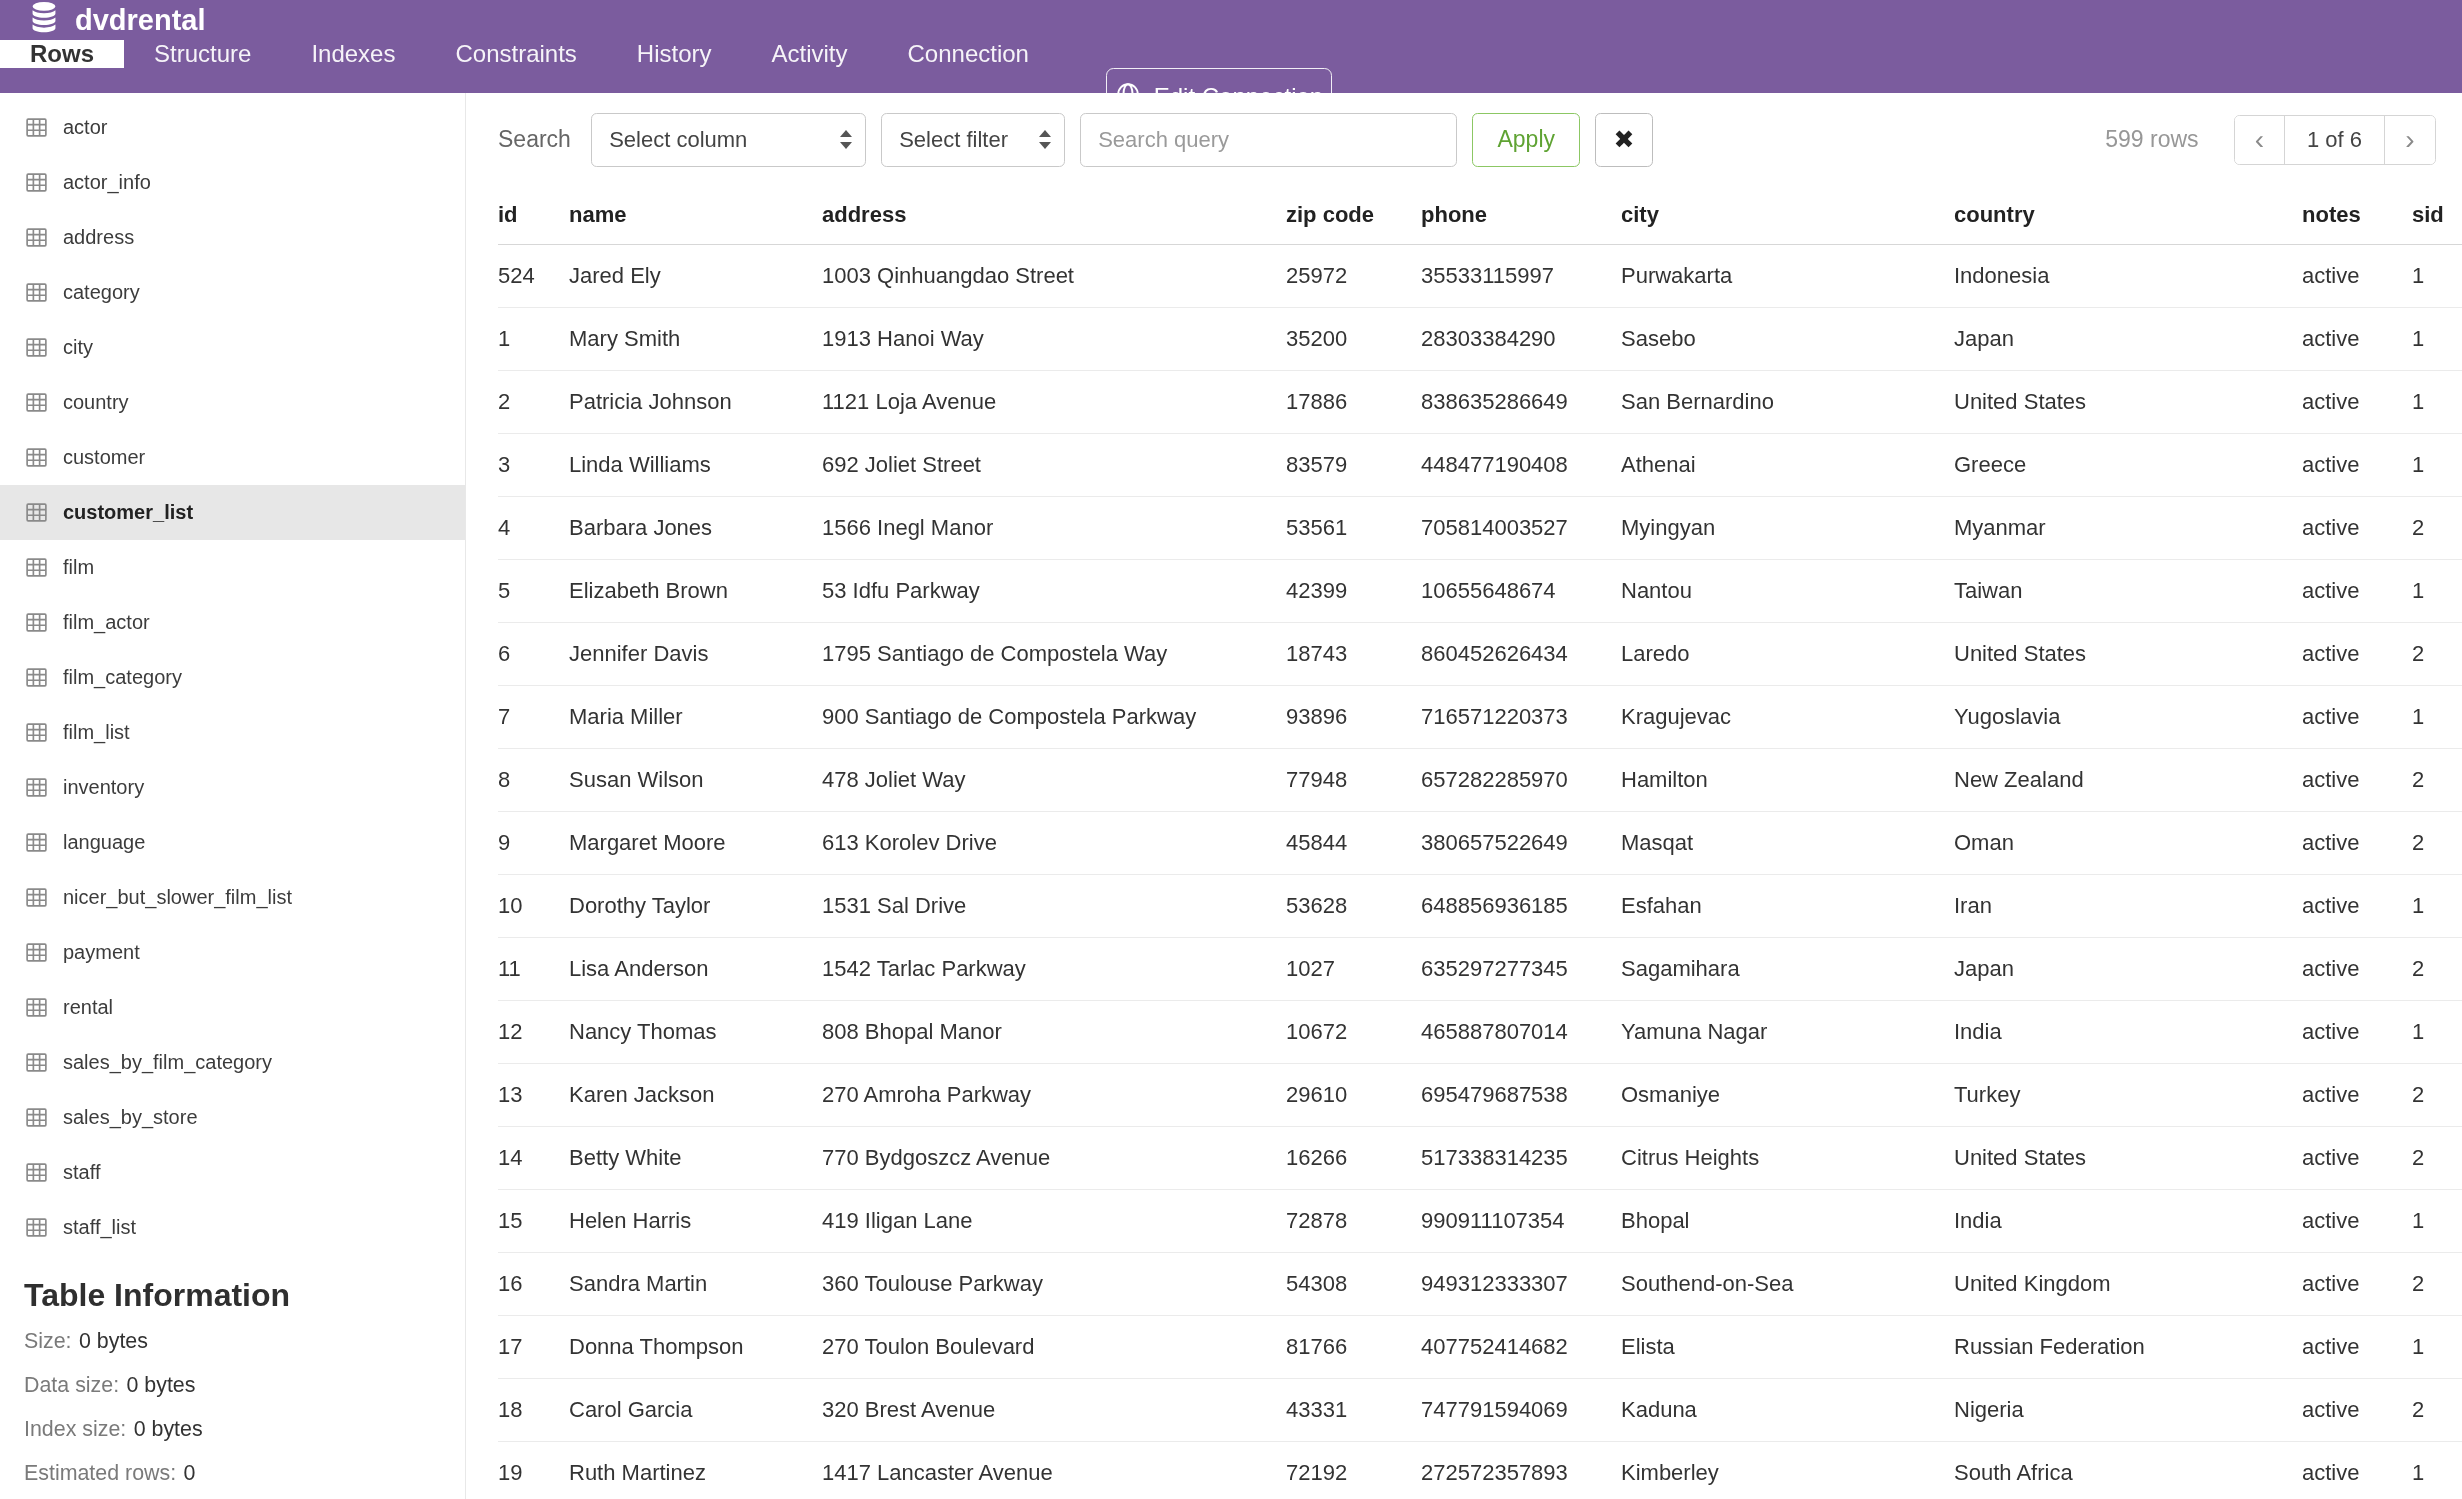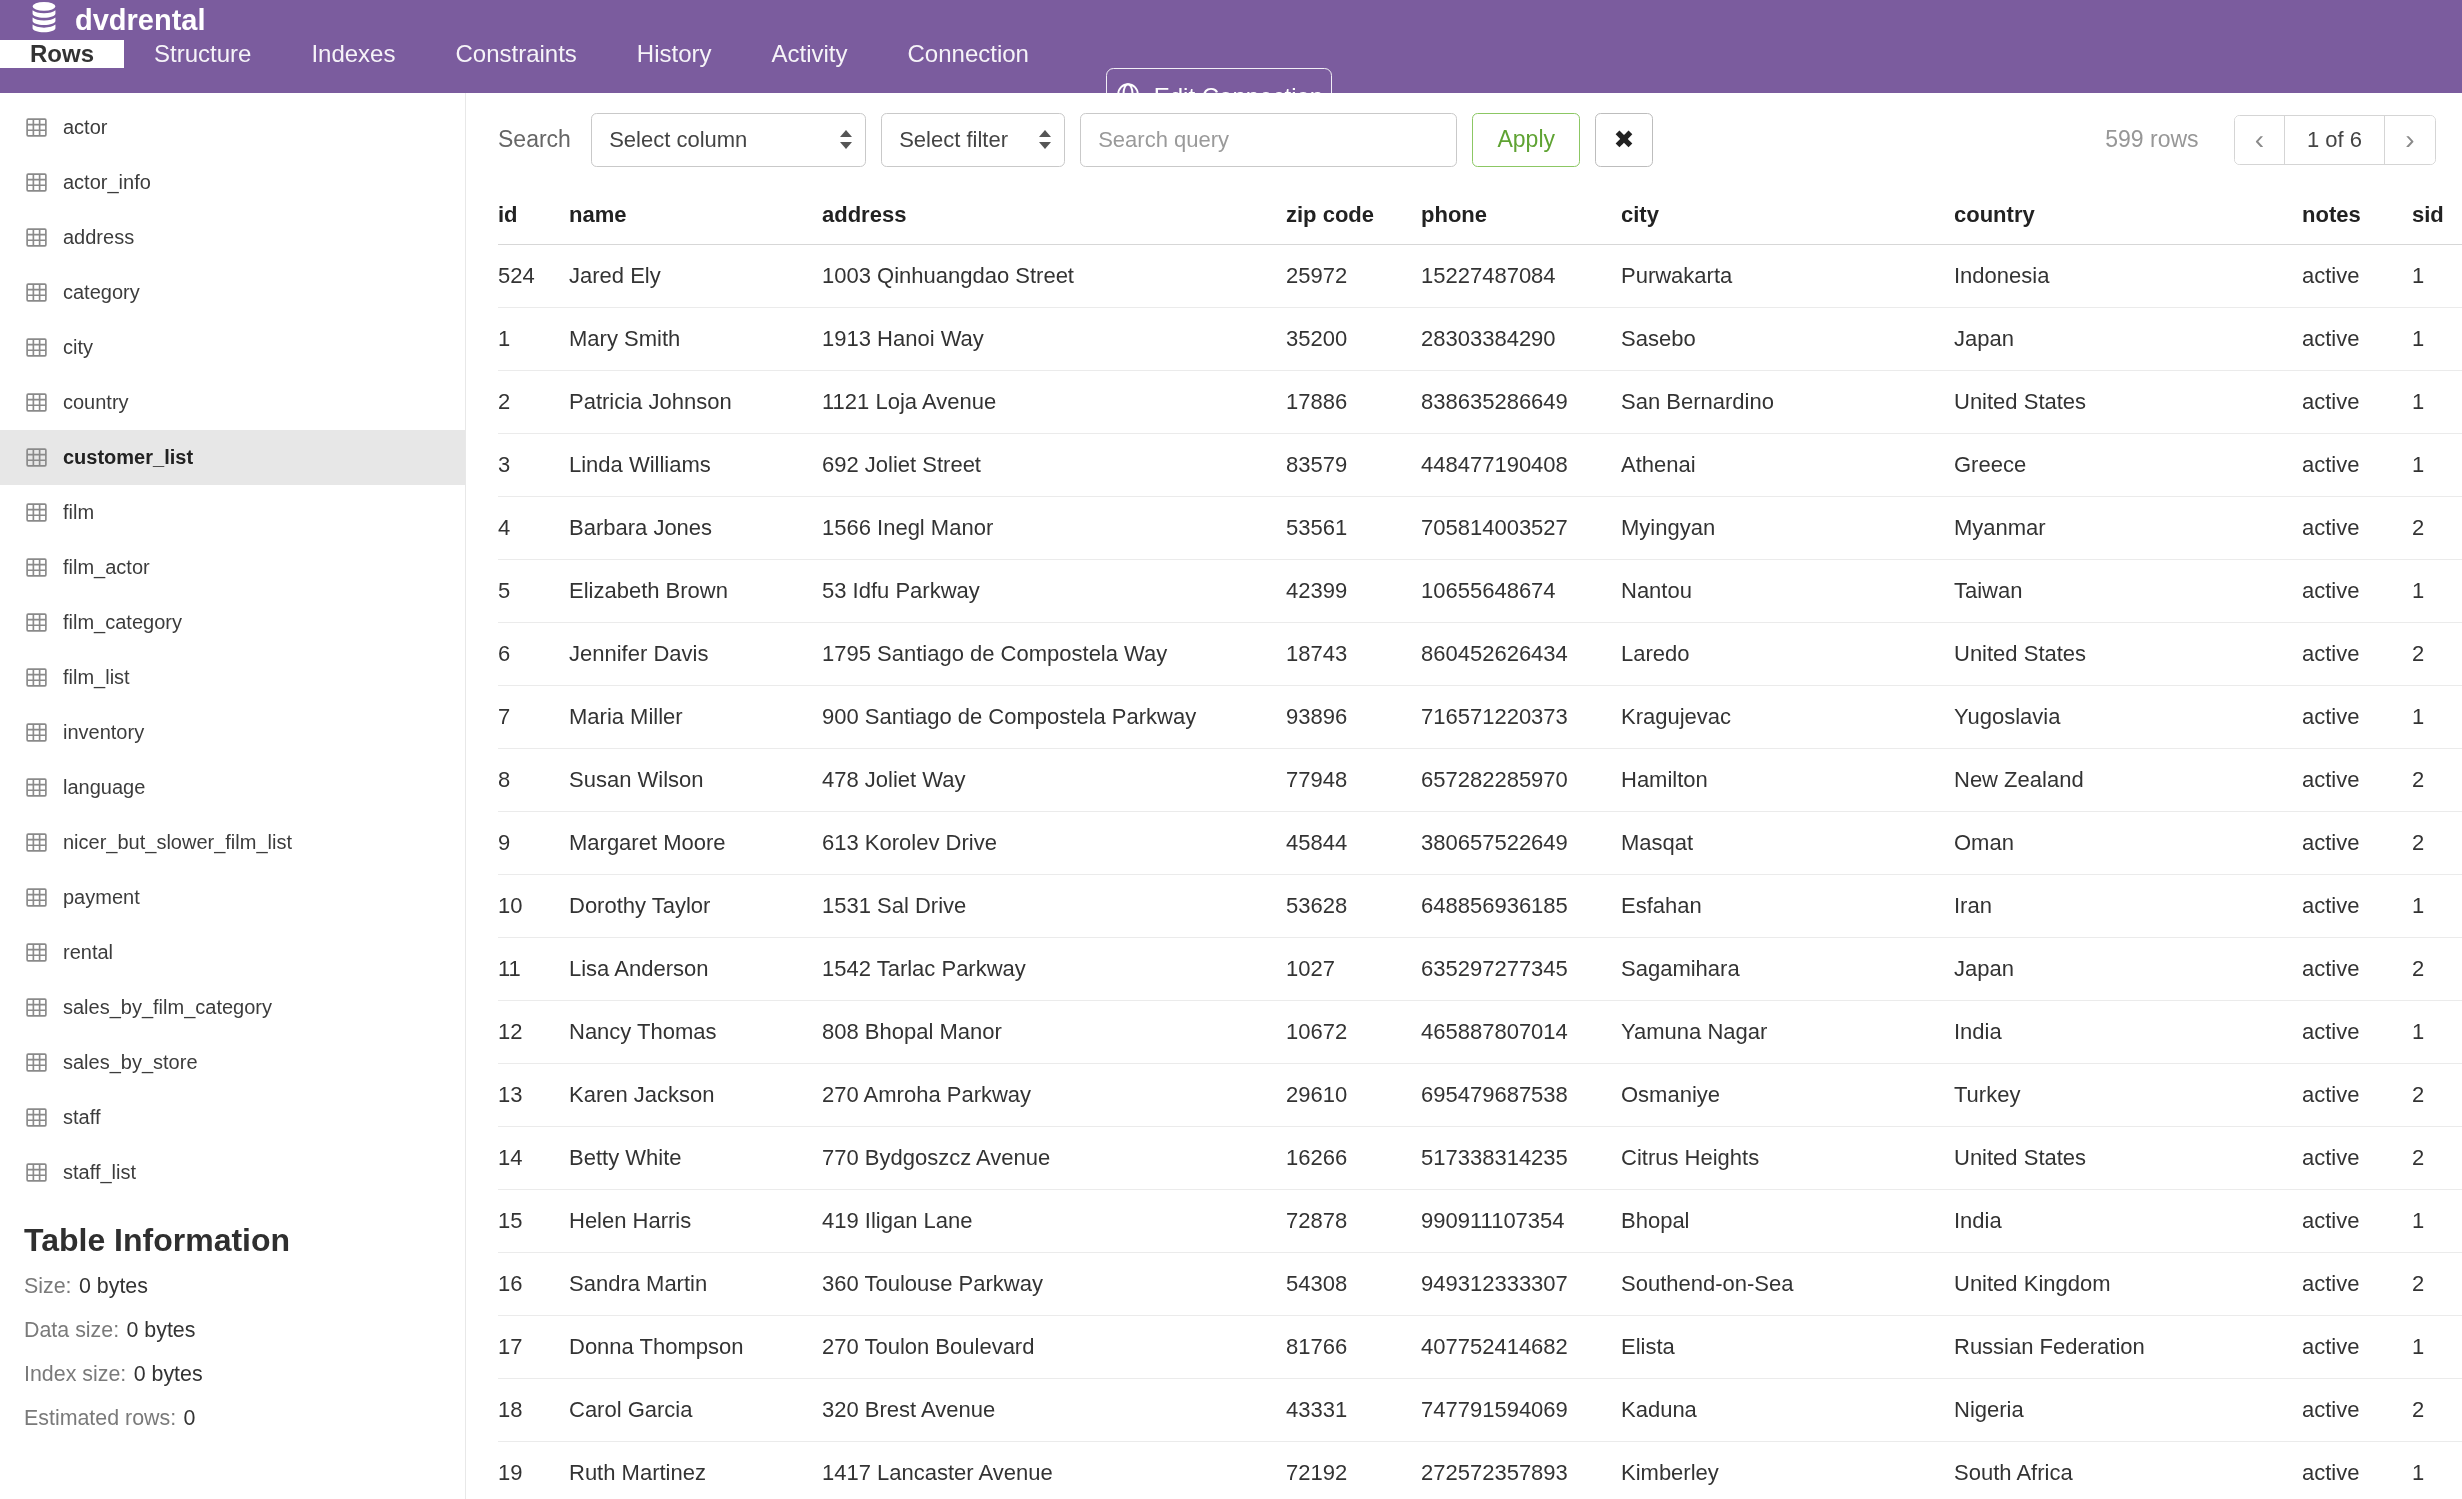--- a/index.html
+++ b/index.html
@@ -167,20 +167,29 @@
           </div>
           <div class="side-item">
             <span class="tbl-icon">
               <svg viewBox="0 0 24 24" width="25" height="25" fill="none" stroke="#8a8a8a" stroke-width="1.6">
                 <rect x="3" y="4" width="18" height="16" rx="1"></rect>
                 <path d="M3 9.3h18M3 14.6h18M9 4v16M15 4v16"></path>
               </svg>
             </span>
             <span>country</span>
           </div>
+          <div class="side-item">
+            <span class="tbl-icon">
+              <svg viewBox="0 0 24 24" width="25" height="25" fill="none" stroke="#8a8a8a" stroke-width="1.6">
+                <rect x="3" y="4" width="18" height="16" rx="1"></rect>
+                <path d="M3 9.3h18M3 14.6h18M9 4v16M15 4v16"></path>
+              </svg>
+            </span>
+            <span>customer</span>
+          </div>
           <div class="side-item selected">
             <span class="tbl-icon">
               <svg viewBox="0 0 24 24" width="25" height="25" fill="none" stroke="#8a8a8a" stroke-width="1.6">
                 <rect x="3" y="4" width="18" height="16" rx="1"></rect>
                 <path d="M3 9.3h18M3 14.6h18M9 4v16M15 4v16"></path>
               </svg>
             </span>
             <span>customer_list</span>
           </div>
           <div class="side-item">
@@ -388,21 +397,21 @@
                 <th>notes</th>
                 <th>sid</th>
               </tr>
             </thead>
           <tbody>
               <tr>
                 <td>524</td>
                 <td>Jared Ely</td>
                 <td>1003 Qinhuangdao Street</td>
                 <td>25972</td>
-                <td>15227487084</td>
+                <td>35533115997</td>
                 <td>Purwakarta</td>
                 <td>Indonesia</td>
                 <td>active</td>
                 <td>1</td>
               </tr>
               <tr>
                 <td>1</td>
                 <td>Mary Smith</td>
                 <td>1913 Hanoi Way</td>
                 <td>35200</td>

